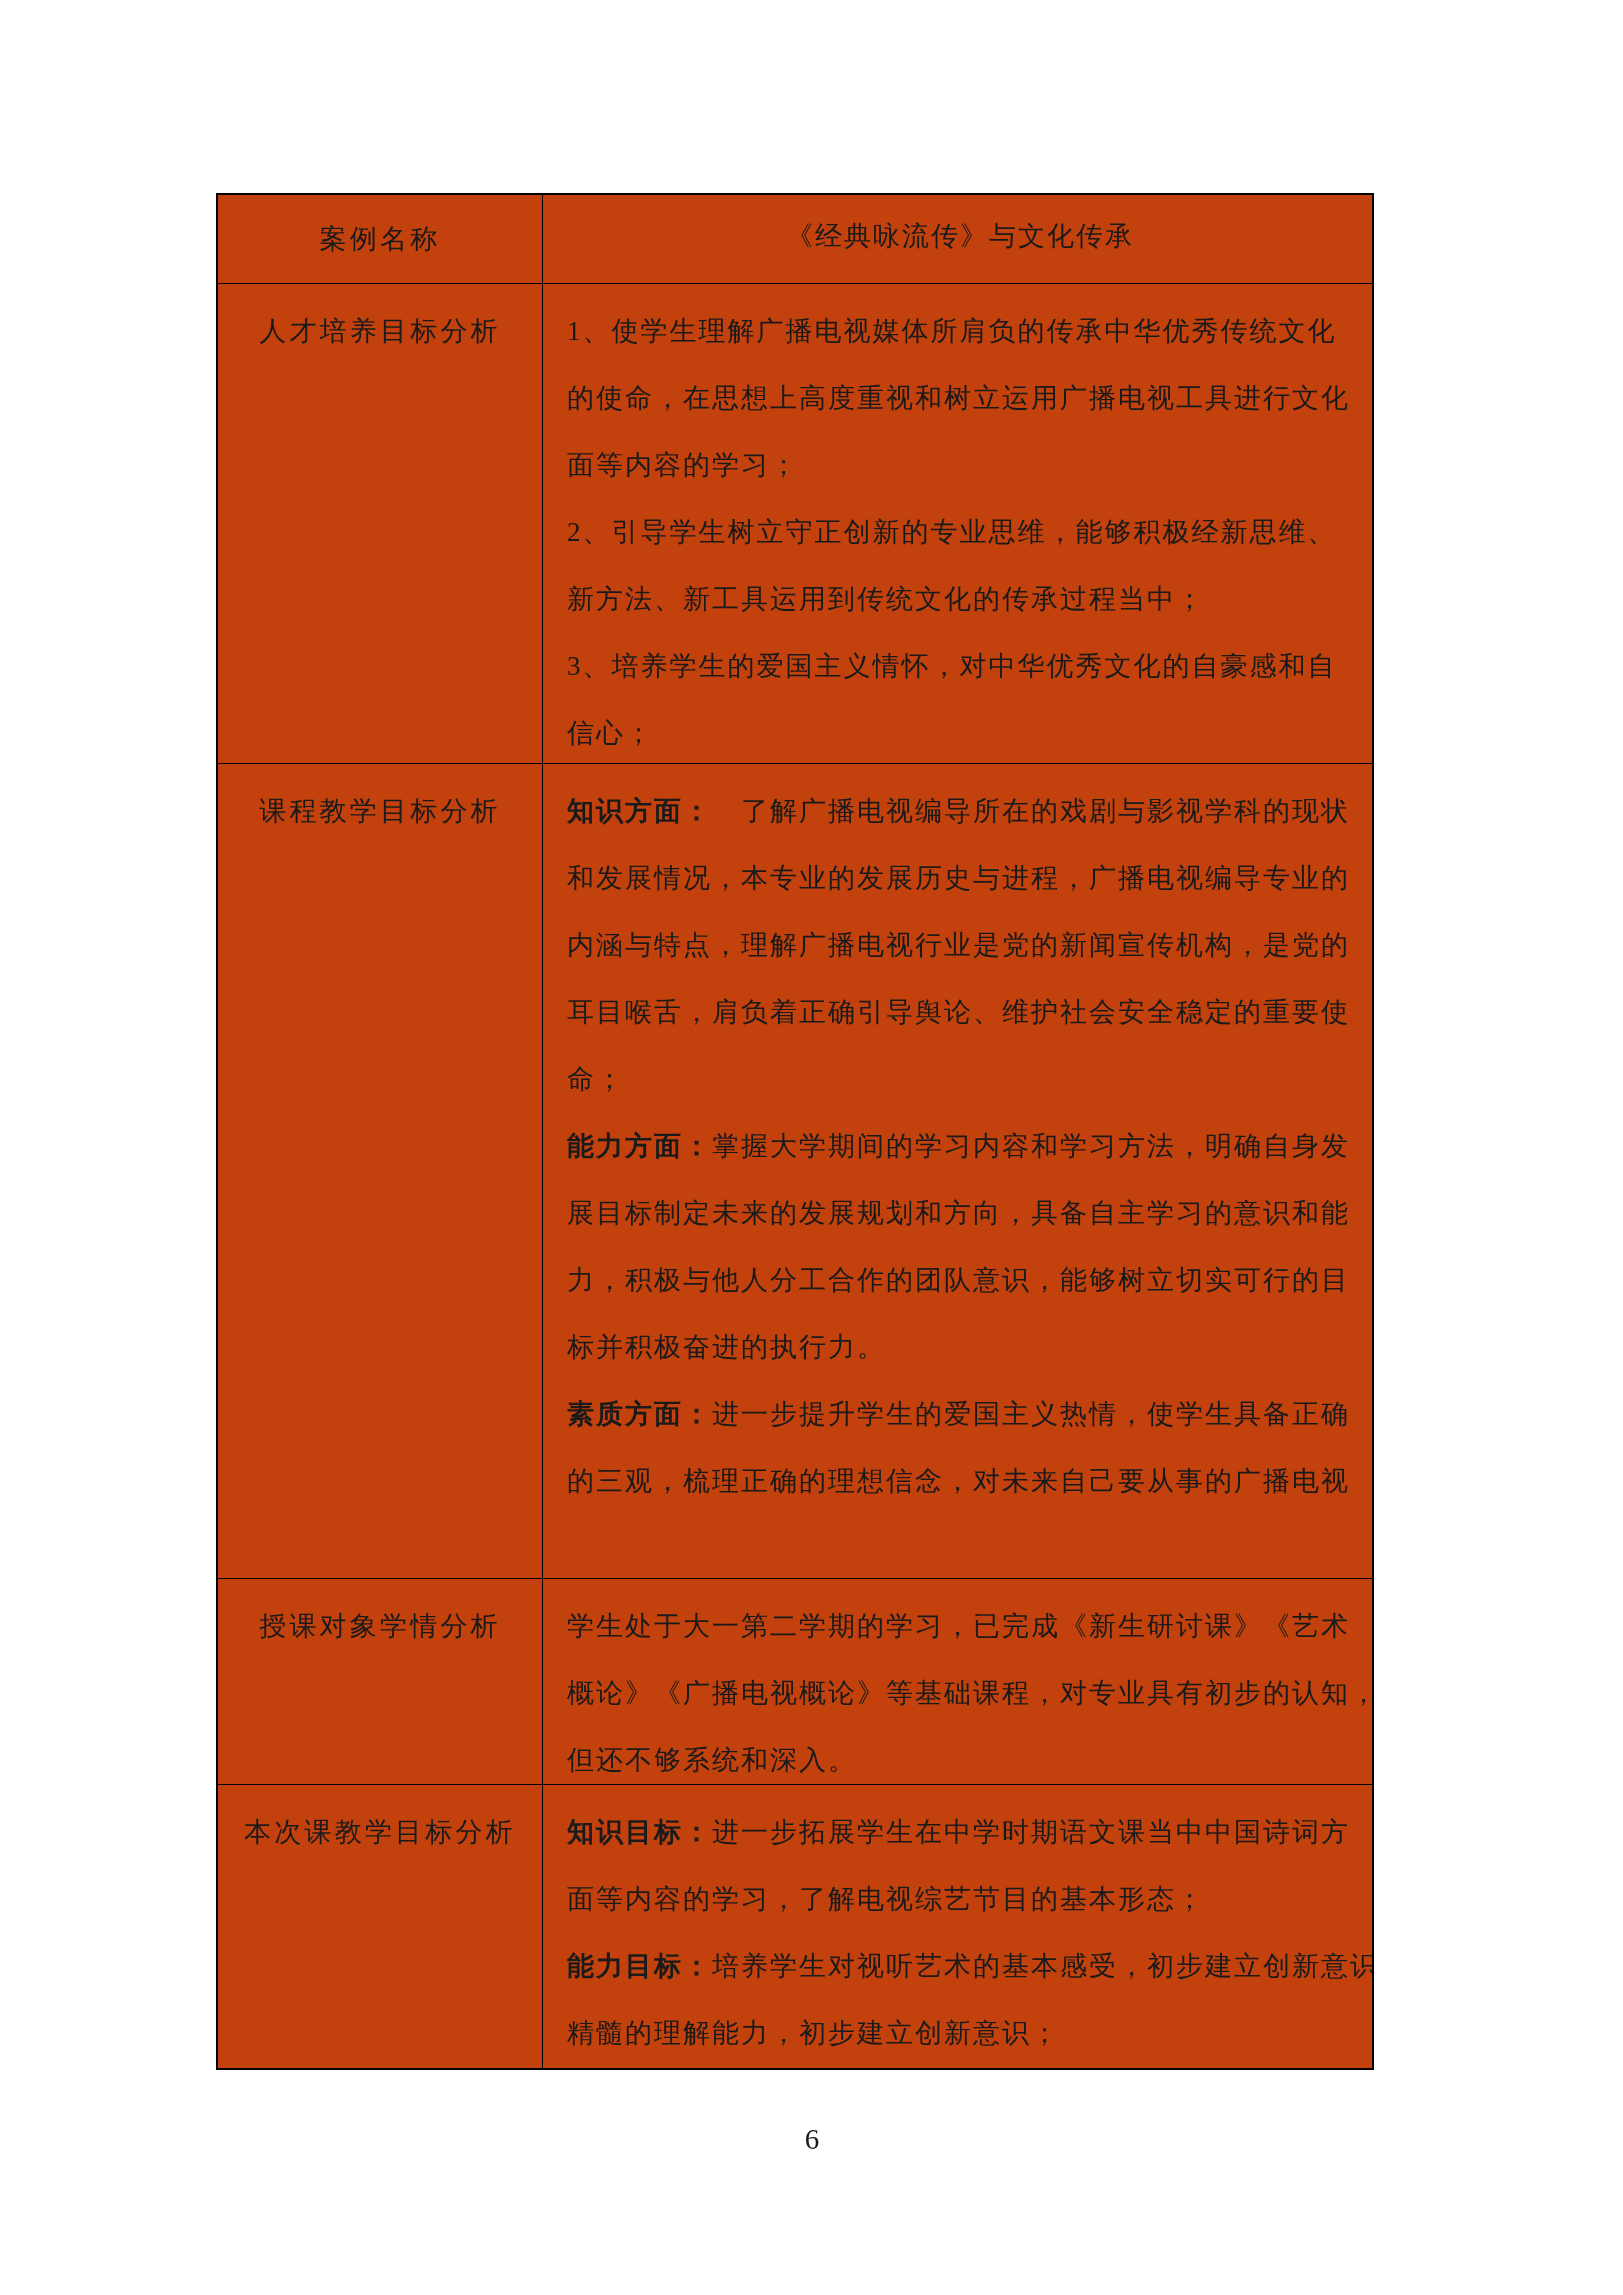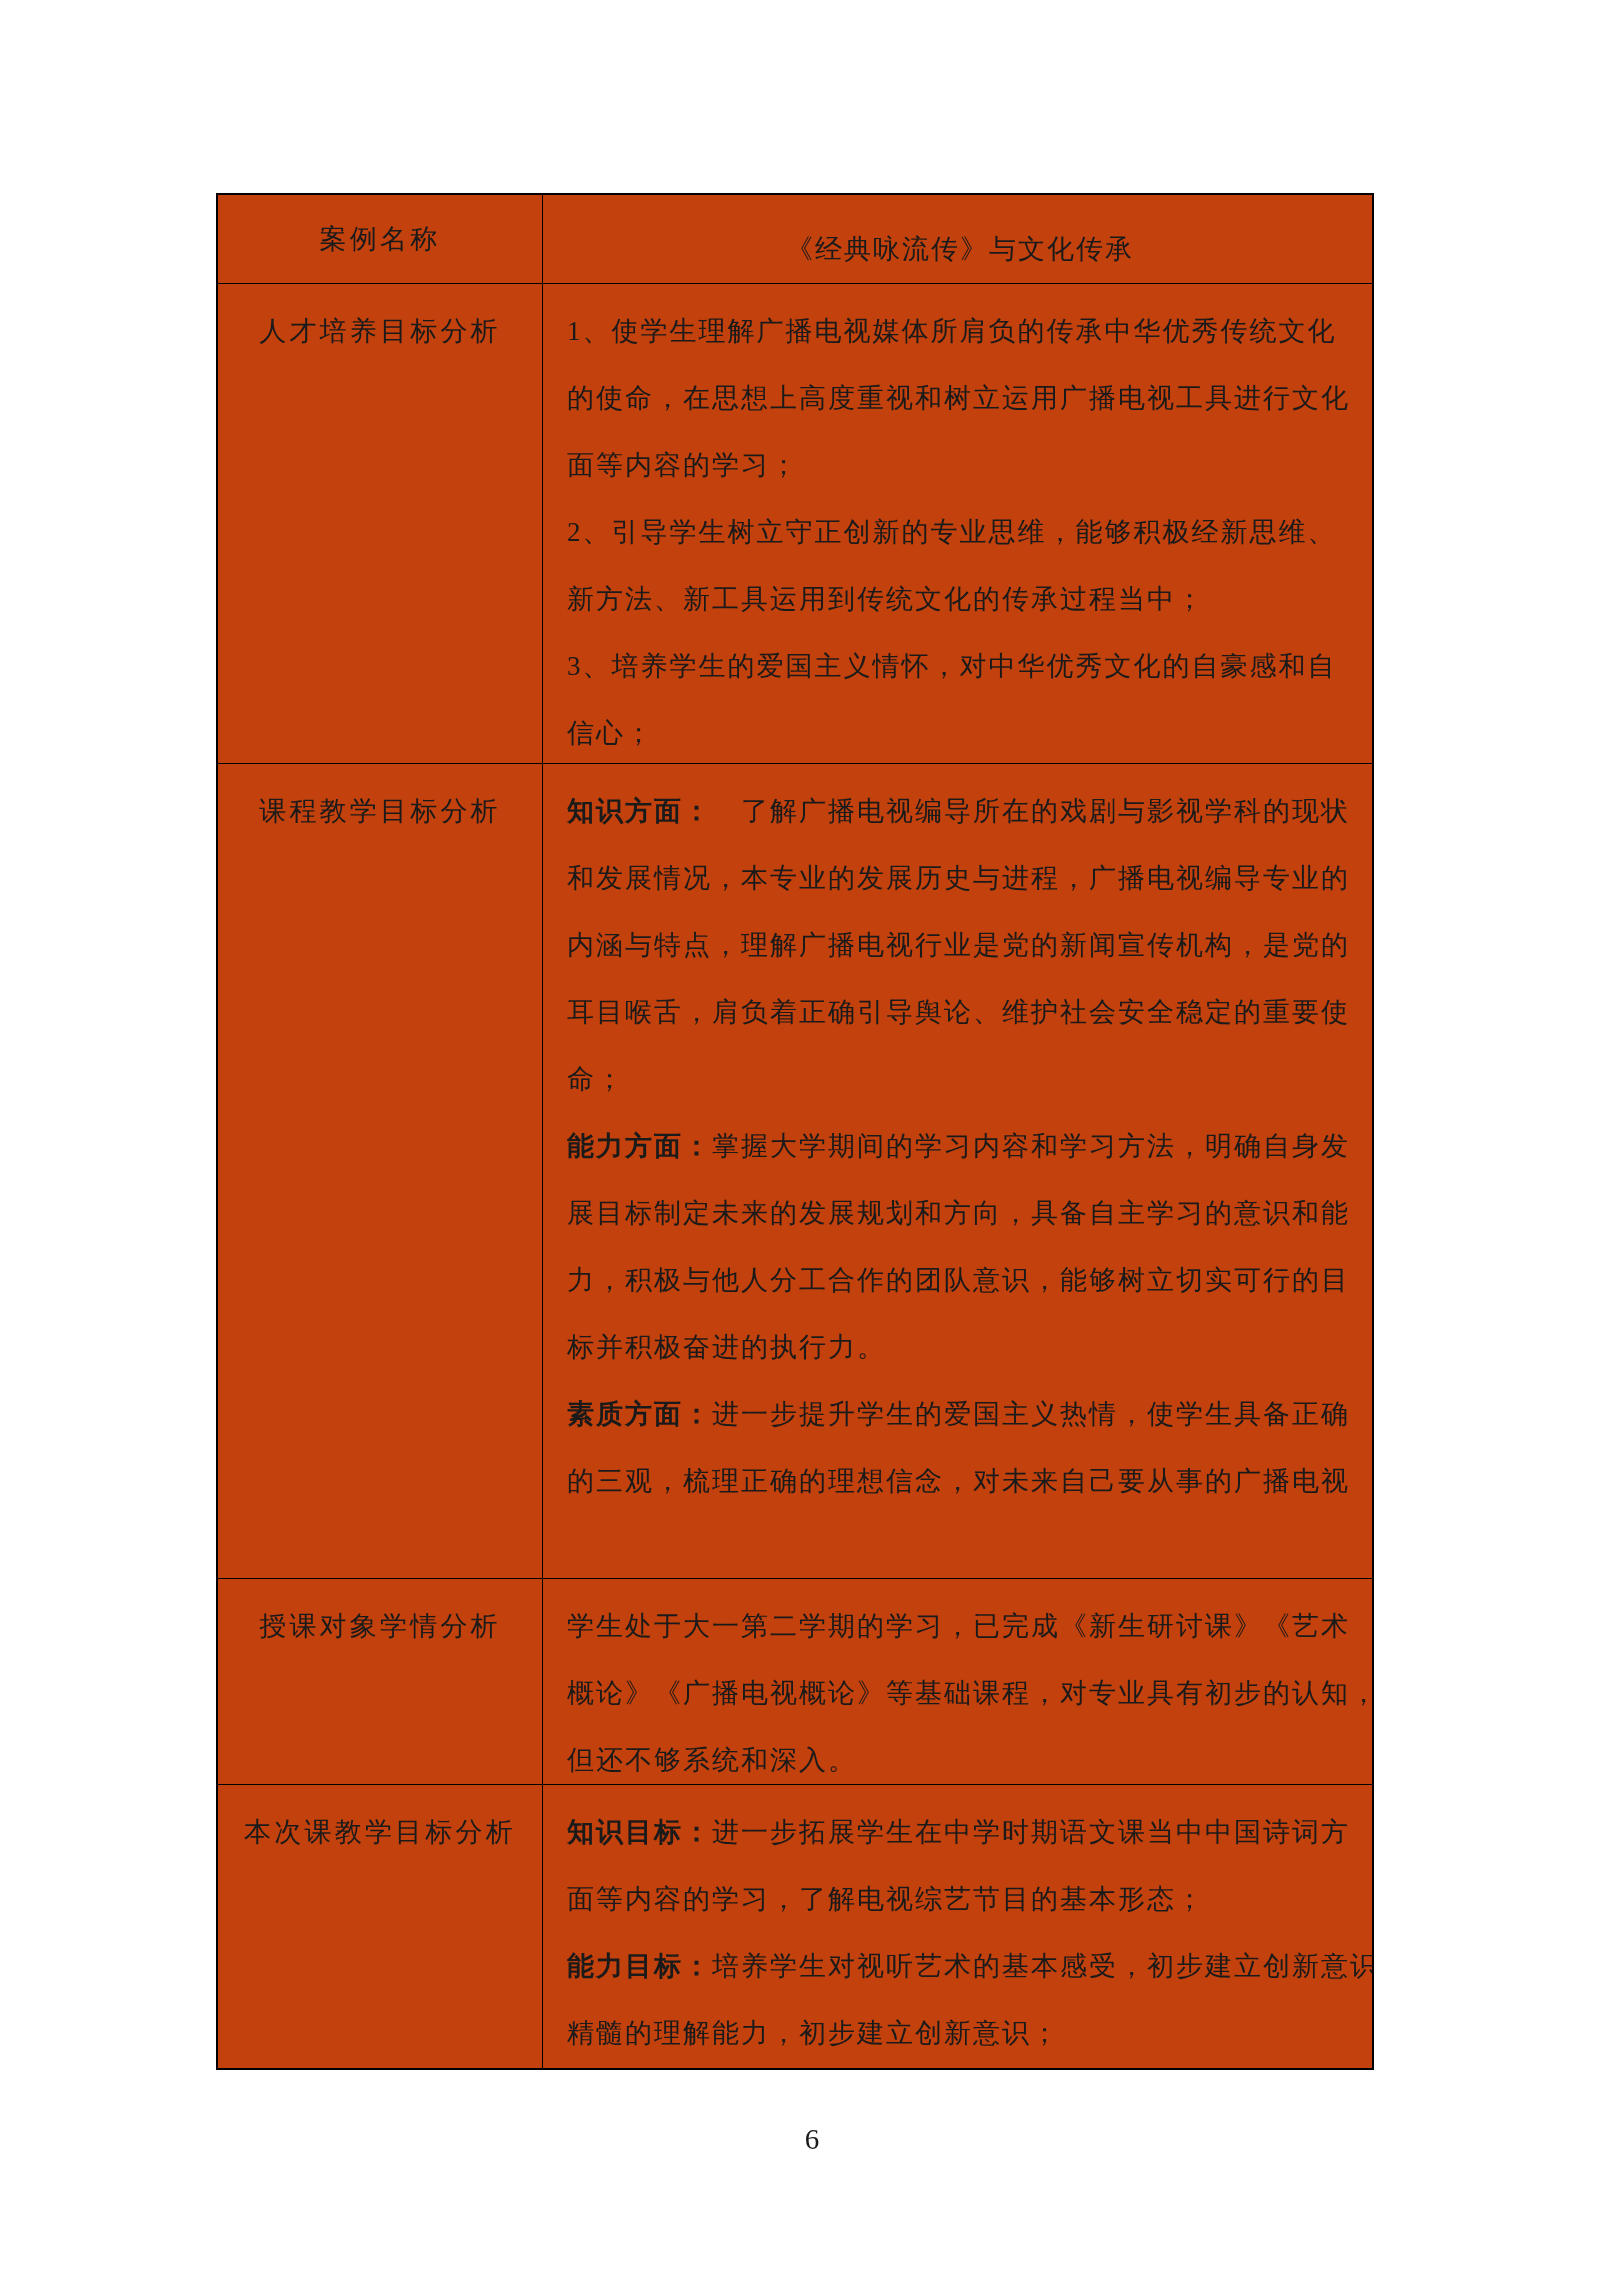--- a/index.html
+++ b/index.html
@@ -53,22 +53,22 @@
     color:#1a1a1a;
   }
   .line{white-space:nowrap;}
   .b{font-weight:700;}
   
   .row-1 .label-cell{
     padding-top:0;
     display:flex;align-items:center;justify-content:center;
   }
   .row-1 .content-cell{
-    padding-top:16px;
-    display:flex;align-items:flex-end;justify-content:center;
+    padding-top:8px;
+    display:flex;align-items:flex-start;justify-content:center;
   }
   
   .page-number{
     position:absolute;
     left:0;right:0;
     top:2123px;
     text-align:center;
     font-size:29px;
     color:#1a1a1a;
   }

